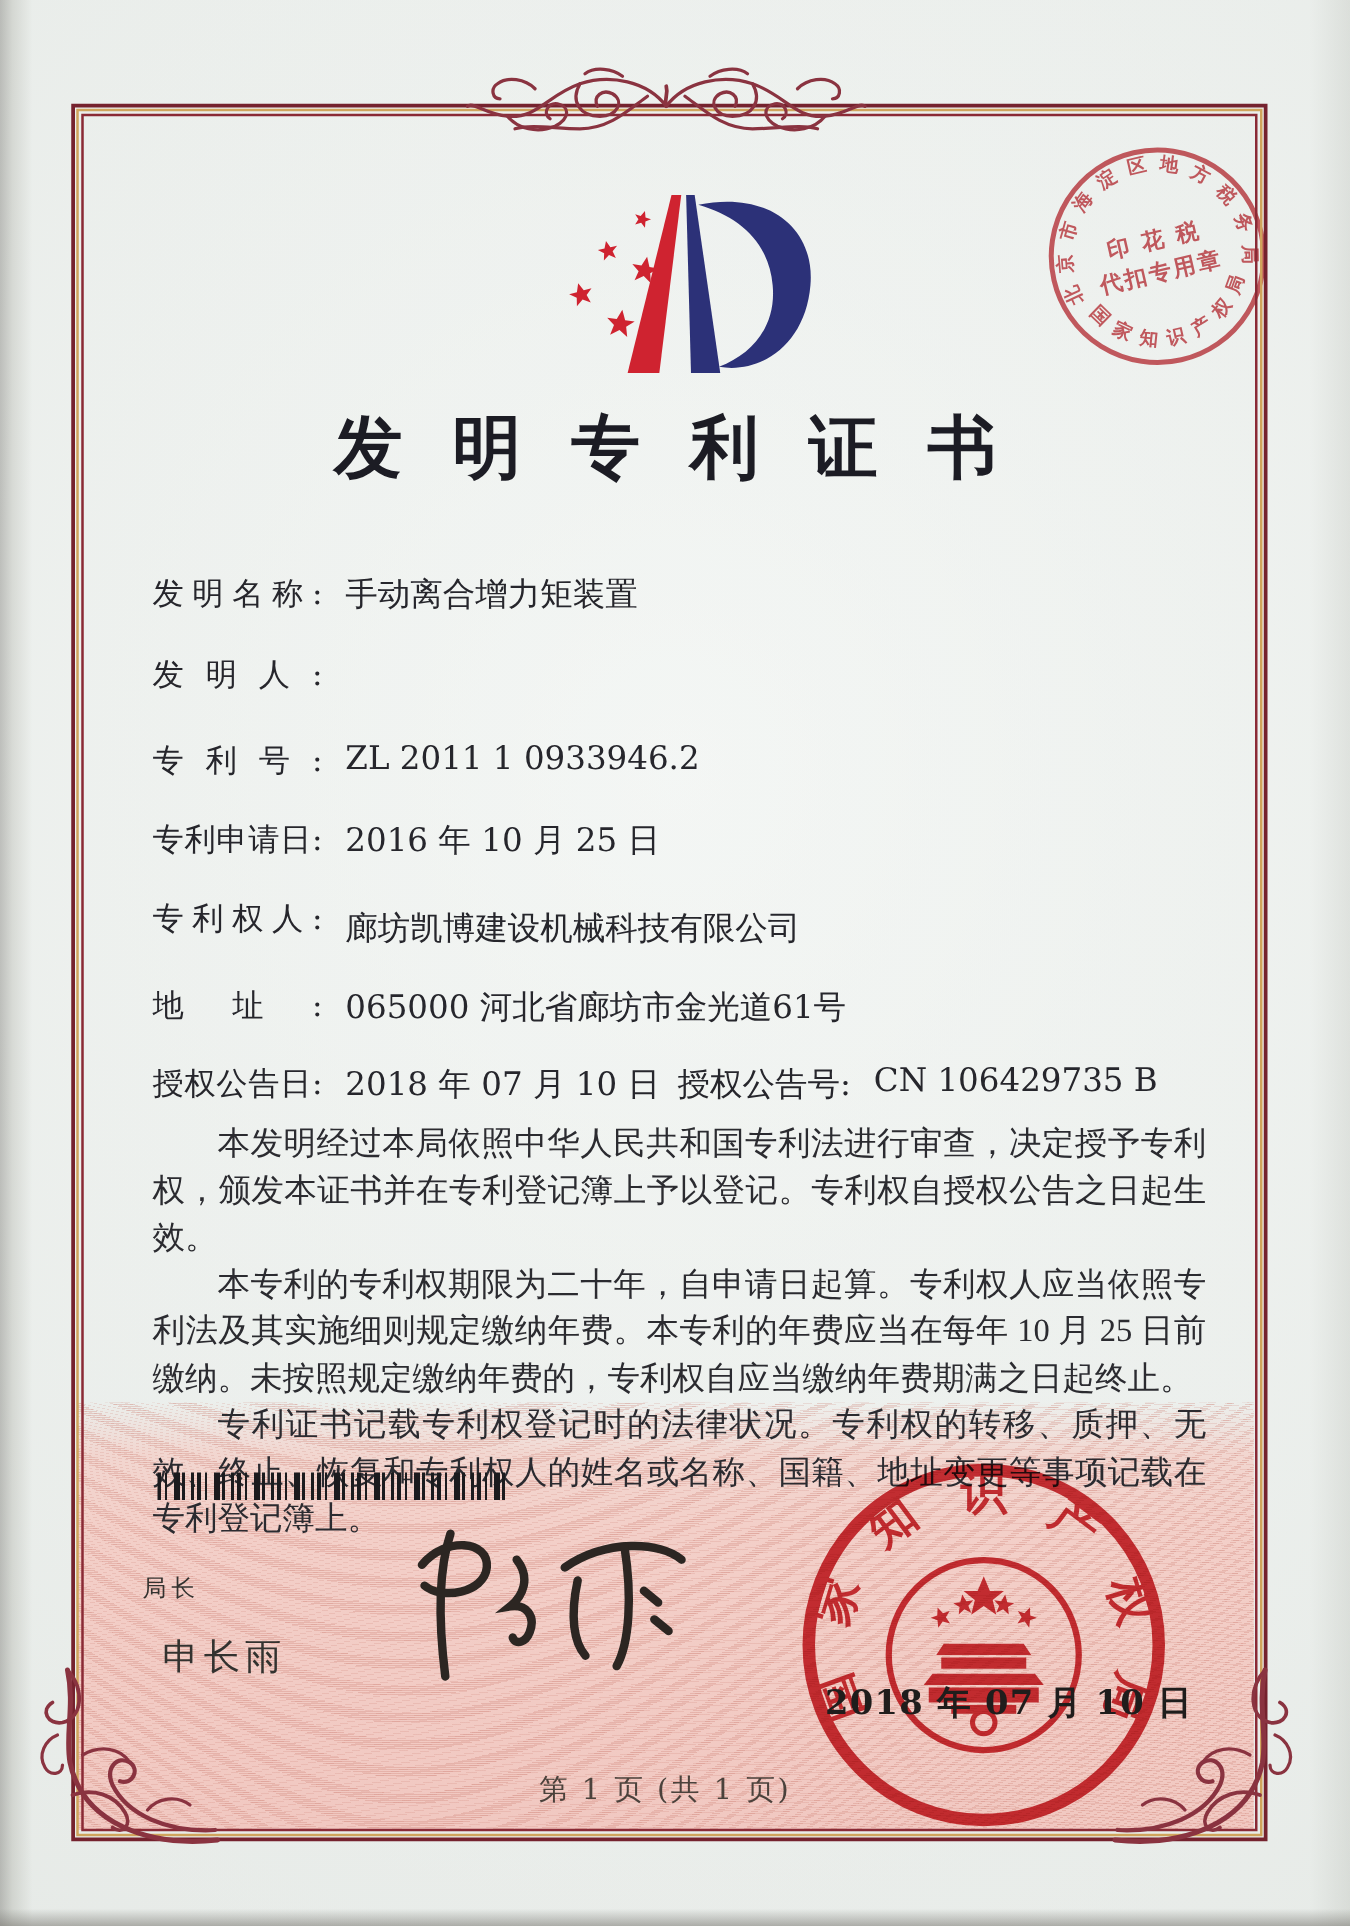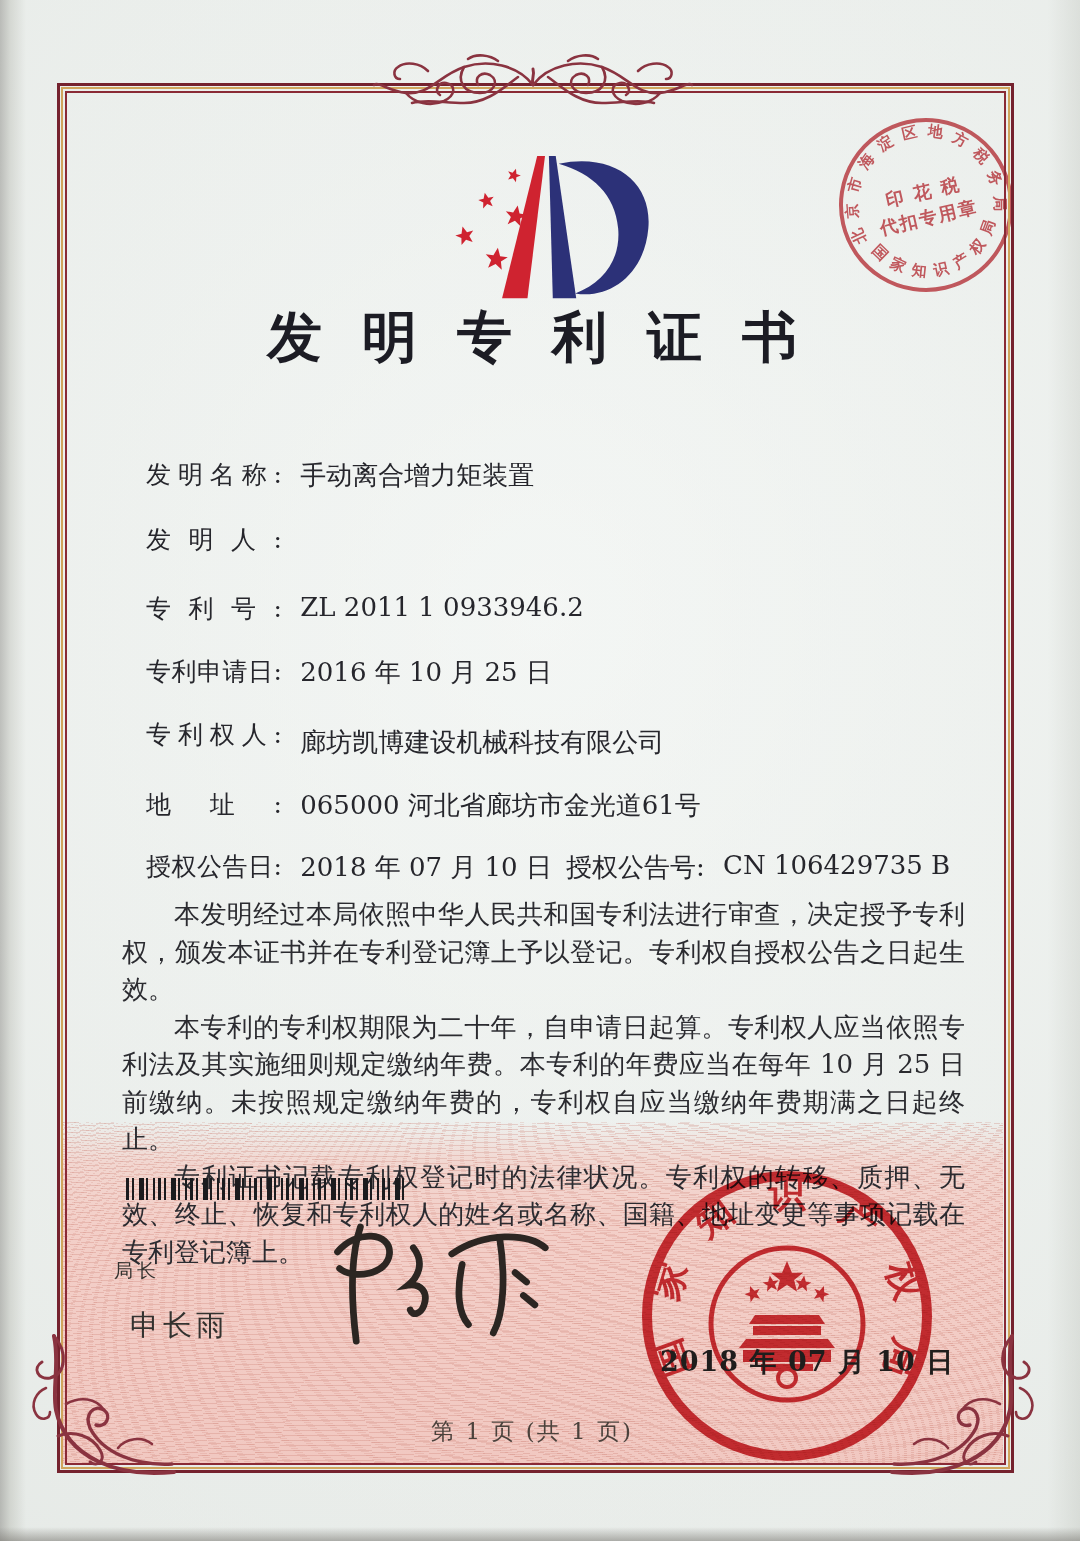--- a/index.html
+++ b/index.html
@@ -17,30 +17,30 @@
   .frame::before{content:"";position:absolute;inset:1px;border:2px solid #d0a45c;}
   .frame::after{content:"";position:absolute;inset:5px;border:2px solid #8a2a35;}
   
   .pink-band{position:absolute;left:62px;top:1122px;width:941px;height:342px;z-index:1;
     background:
       repeating-radial-gradient(140% 80% at 28% 150%, rgba(203,124,112,.30) 0 1.6px, rgba(0,0,0,0) 1.6px 8px),
       repeating-radial-gradient(150% 85% at 78% -40%, rgba(203,124,112,.20) 0 1.6px, rgba(0,0,0,0) 1.6px 9px),
       linear-gradient(180deg, rgba(243,214,208,0) 0%, rgba(243,210,203,.85) 12%, #f3cfc8 30%, #f1c8c1 100%);}
   
   .cert-no{position:absolute;left:112px;top:142px;font-size:25px;letter-spacing:4px;color:#23232a;z-index:4;}
-  .title{position:absolute;left:0;top:301px;width:1064px;text-align:center;font-size:55px;font-weight:700;
+  .title{position:absolute;left:0;top:322px;width:1064px;text-align:center;font-size:55px;font-weight:700;
     letter-spacing:40px;text-indent:40px;color:#1c1c24;z-index:4;}
   .content{position:absolute;left:122px;top:0;width:845px;z-index:4;color:#26262c;}
-  .frow{position:absolute;font-size:26px;white-space:nowrap;margin-left:24px;}
+  .frow{position:absolute;font-size:26px;white-space:nowrap;}
   .flabel{display:inline-block;width:136px;font-size:25px;text-align:justify;text-align-last:justify;vertical-align:top;color:#26262c;}
   .fval{display:inline-block;margin-left:10px;vertical-align:top;}
   .fval .l2{margin-top:7px;}
   .grant2{position:absolute;left:420px;top:0;}
   .body-text{position:absolute;left:122px;top:896px;width:843px;z-index:4;color:#2b2b30;}
-  .body-text p{margin:0;font-size:26px;line-height:37.5px;text-indent:2em;text-align:justify;}
+  .body-text p{margin:0;font-size:26px;line-height:37.5px;text-indent:2em;text-align:justify;font-family:Liberation Serif, serif;}
   
   .logo{position:absolute;left:428px;top:150px;width:234px;height:166px;z-index:4;}
   
   .tax-stamp{position:absolute;left:833px;top:112px;width:186px;height:186px;z-index:5;
     transform:rotate(-13deg);mix-blend-mode:multiply;opacity:.88;}
   .tax-stamp text{fill:#c8464d;font-family:"DejaVu Serif",serif;}
   .arc-small text{font-size:15px;font-weight:700;text-anchor:middle;}
   .tax-center{font-size:18px;font-weight:700;text-anchor:middle;letter-spacing:2px;}
   
   .barcode{position:absolute;left:126px;top:1178px;width:280px;height:22px;z-index:4;

